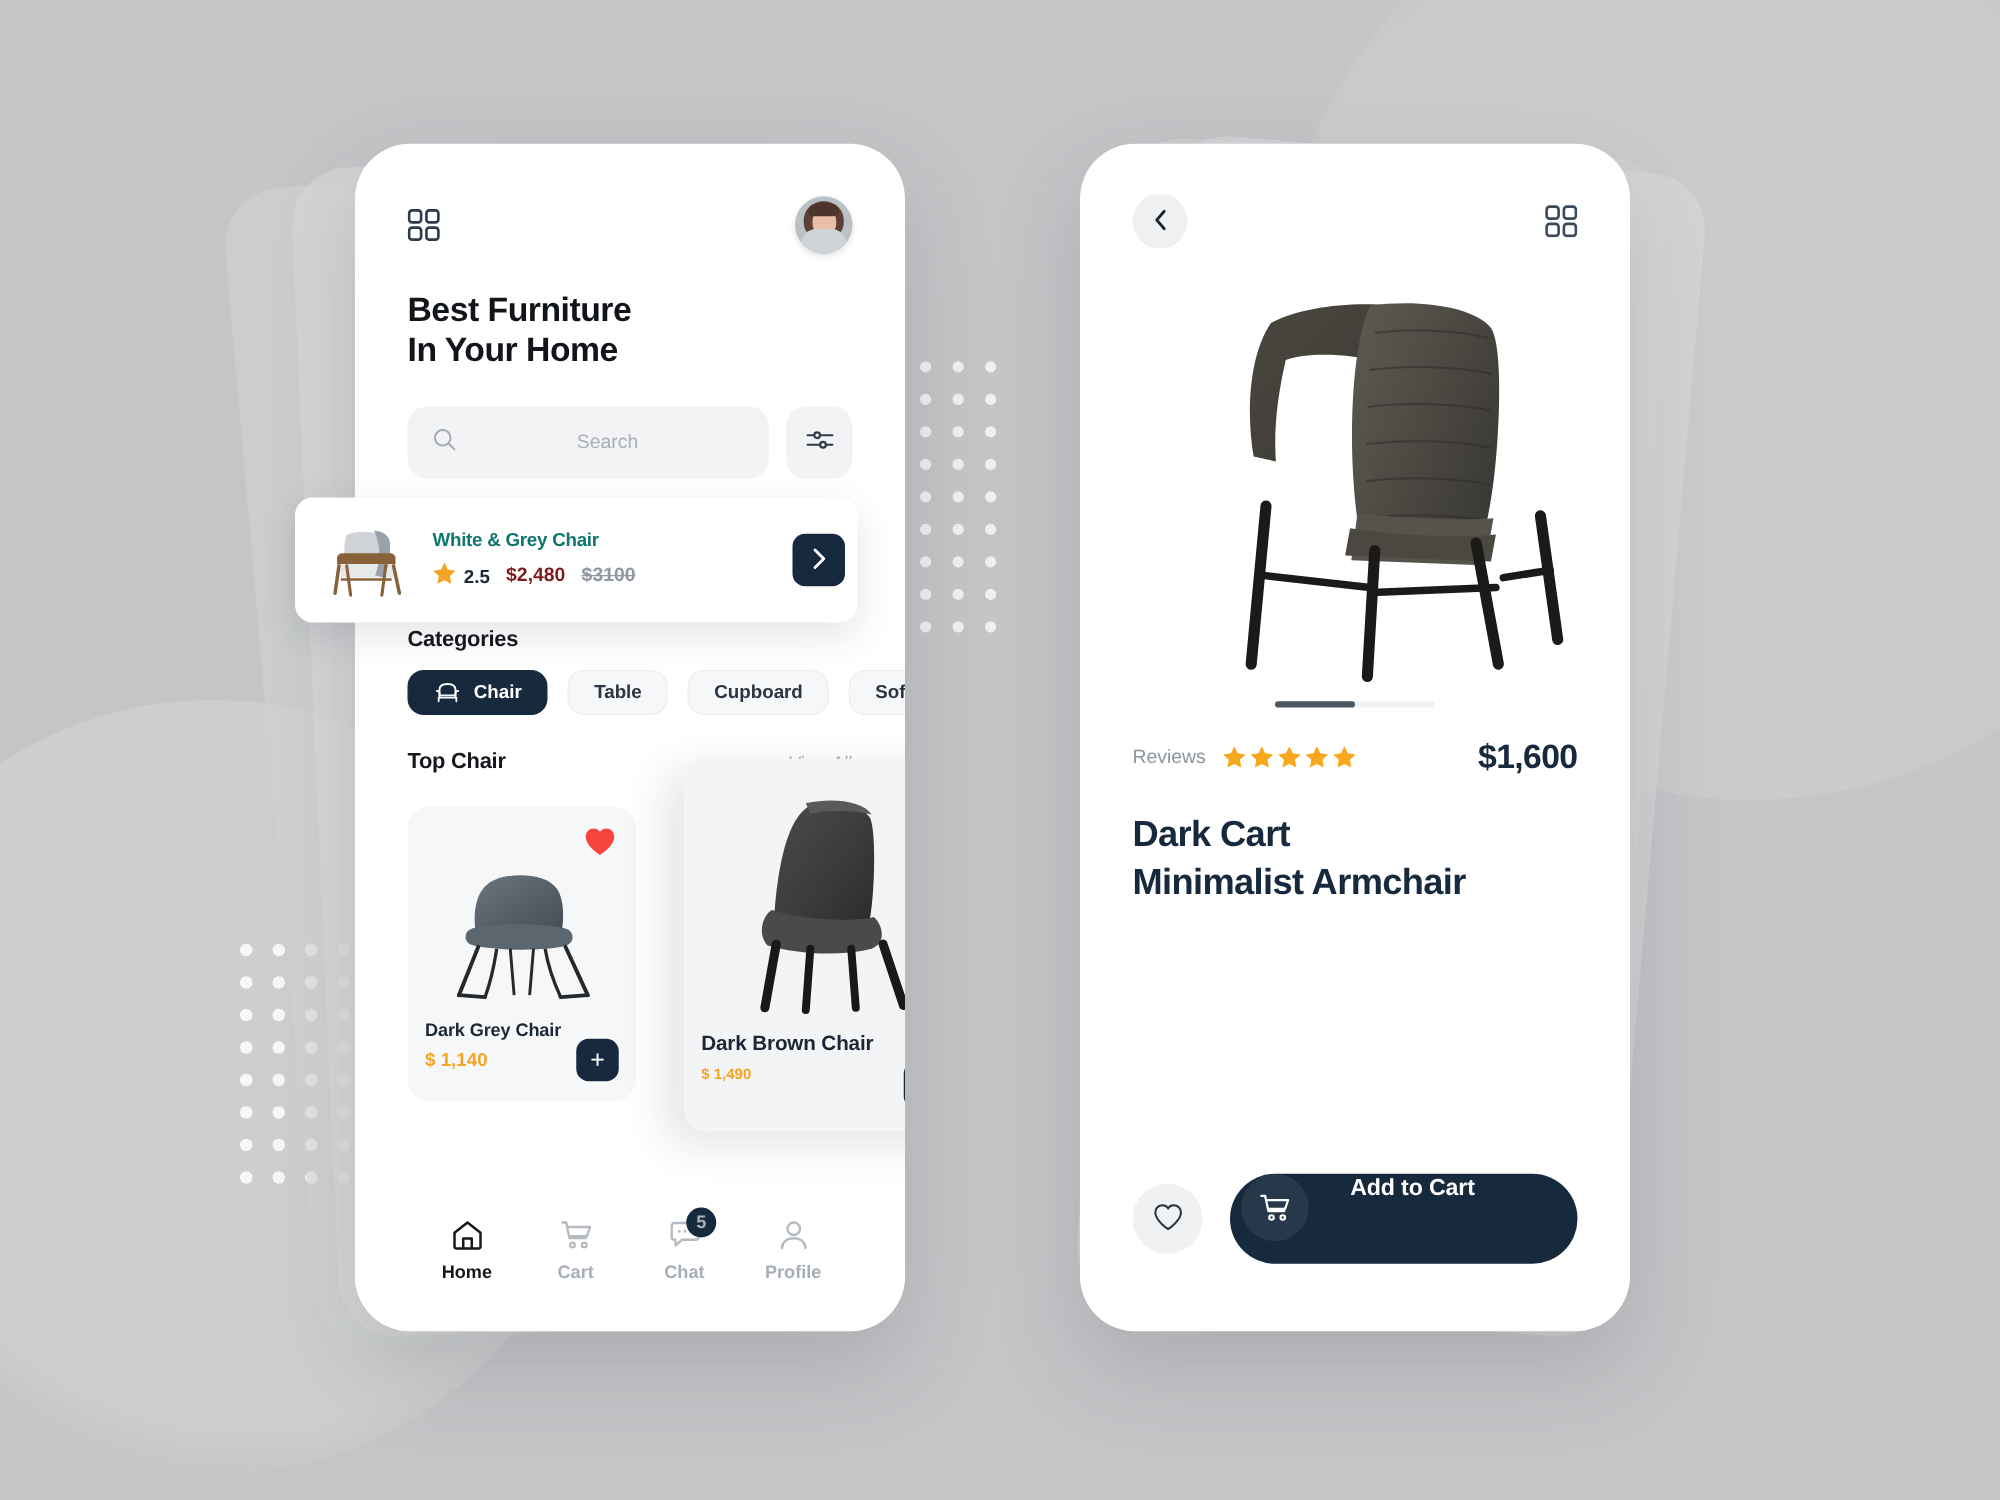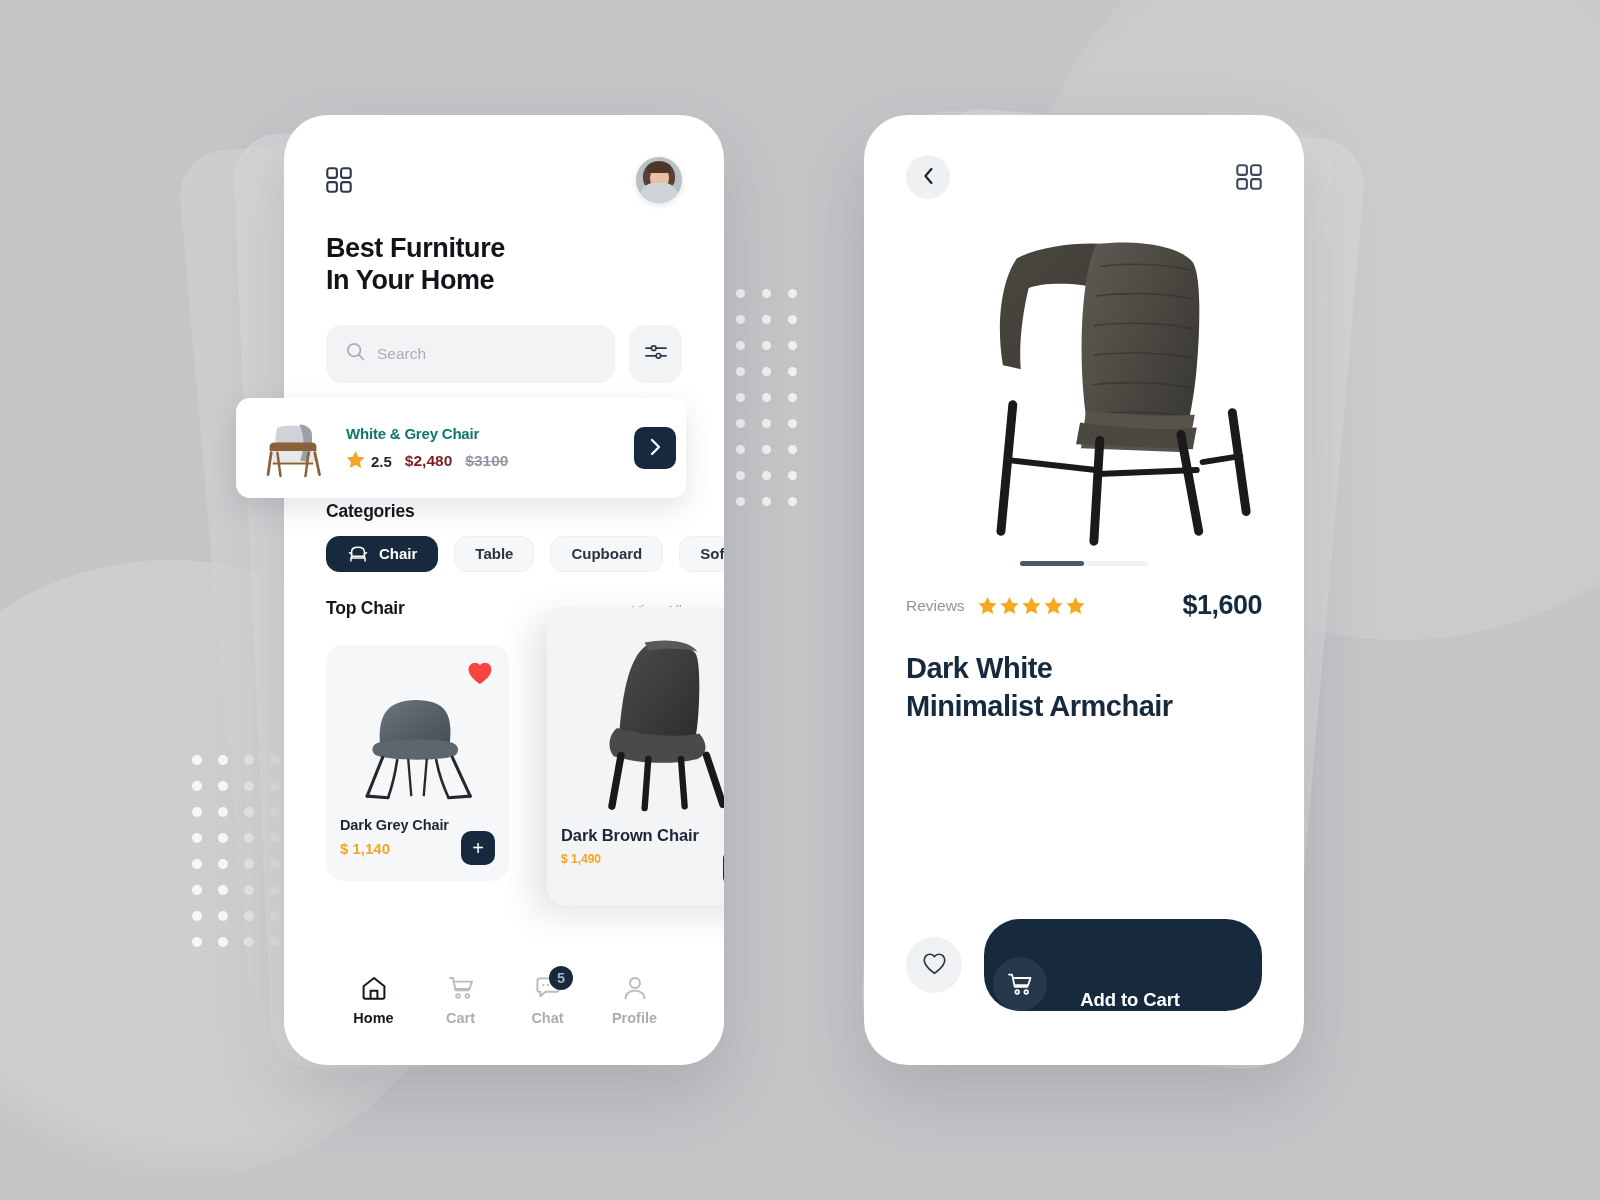--- a/index.html
+++ b/index.html
@@ -100,21 +100,21 @@
     color: #111418; letter-spacing: -.4px;
   }
 
   .searchrow { margin-top: 28px; display: flex; gap: 14px; align-items: center; }
   .searchbox {
     flex: 1; height: 58px; background: #f2f3f5; border-radius: 16px;
     display: flex; align-items: center; gap: 12px; padding: 0 20px;
   }
   .searchbox input {
     border: 0; background: transparent; outline: none;
-    font-family: inherit; font-size: 15.5px; color: #7c828a; width: 100%;
+    font-family: inherit; font-size: 15.5px; color: #7c828a; width: 100%; text-align: center;
   }
   .searchbox input::placeholder { color: #a9aeb5; }
   .filterbtn {
     width: 53px; height: 58px; background: #f2f3f5; border-radius: 16px;
     display: flex; align-items: center; justify-content: center; border: 0; cursor: pointer;
   }
 
   
   .featured {
     position: absolute; left: -48px; top: 283px;
@@ -219,22 +219,22 @@
     color: #17293d; letter-spacing: -.5px;
   }
   .pdesc { margin-top: 26px; font-size: 15px; line-height: 2.1; color: #a6acb3; }
 
   .cta { position: absolute; left: 42px; right: 42px; bottom: 54px; display: flex; align-items: center; gap: 22px; }
   .likebtn {
     width: 56px; height: 56px; border-radius: 50%; background: #f0f1f2;
     display: flex; align-items: center; justify-content: center; border: 0; cursor: pointer; flex: 0 0 auto;
   }
   .cartbtn {
-    flex: 1; height: 92px; border-radius: 36px; background: #17293d; border: 0; cursor: pointer;
-    display: flex; align-items: flex-end; padding: 0 9px; gap: 0; font-family: inherit; position: relative;
+    flex: 1; height: 72px; border-radius: 36px; background: #17293d; border: 0; cursor: pointer;
+    display: flex; align-items: flex-start; padding: 0 9px; gap: 0; font-family: inherit; position: relative;
   }
   .cartbtn .circ {
     width: 54px; height: 54px; border-radius: 50%; background: rgba(255,255,255,.07);
     display: flex; align-items: center; justify-content: center; flex: 0 0 auto;
   }
   .cartbtn .ct-label {
     flex: 1; text-align: center; color: #fff; font-size: 18.5px; font-weight: 600;
     letter-spacing: -.1px; padding-right: 40px;
   }
 </style>
@@ -628,21 +628,21 @@
               <svg width="19" height="18" viewBox="0 0 20 19">
                 <path d="M10 0l2.9 6 6.6.9-4.8 4.6 1.2 6.5L10 14.9 4.1 18l1.2-6.5L.5 6.9 7.1 6z" fill="#f8a81c"></path>
               </svg>
             </span>
           </span>
       </div>
       <div class="big-price">$1,600</div>
     </div>
 
     <h2 class="ptitle">
-      <span>Dark White</span><br>
+      <span>Dark Cart</span><br>
       <span>Minimalist Armchair</span>
     </h2>
 
   </div>
 
   <div class="cta">
     <button class="likebtn">
       <span>
         <svg width="25" height="23" viewBox="0 0 26 24" fill="none">
           <path d="M13 22.2S2.3 15.4 2.3 8.4c0-3.5 2.7-6.1 6-6.1 2.1 0 3.8 1.1 4.7 2.5.9-1.4 2.6-2.5 4.7-2.5 3.3 0 6 2.6 6 6.1 0 7-10.7 13.8-10.7 13.8z" stroke="#2a3340" stroke-width="1.7"></path>

